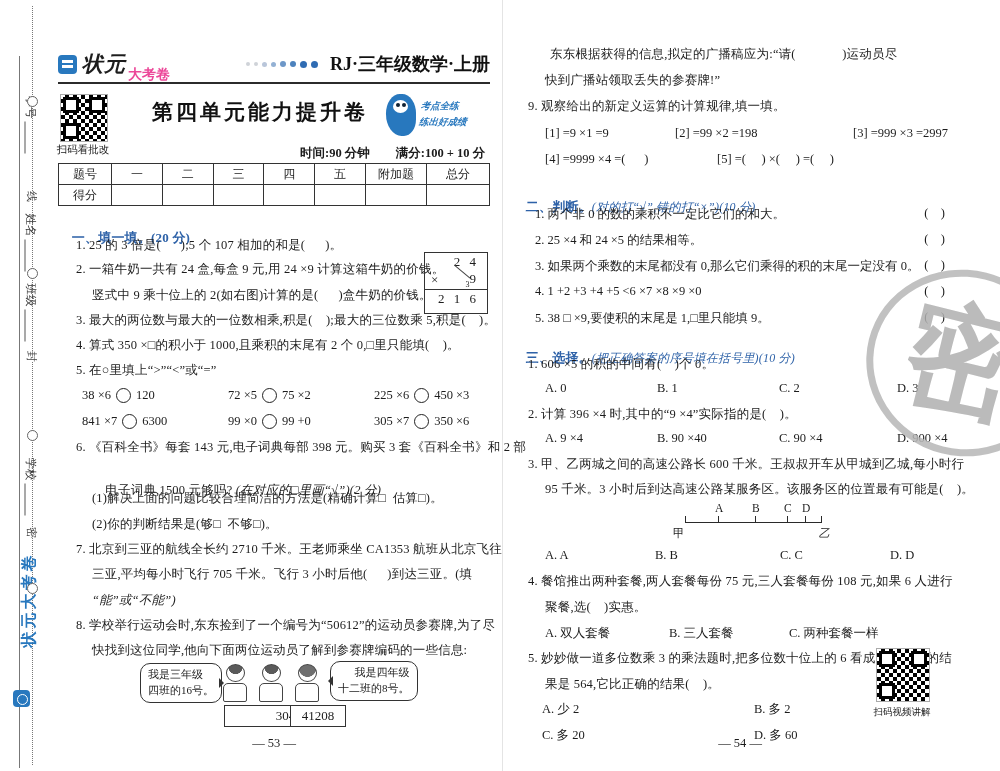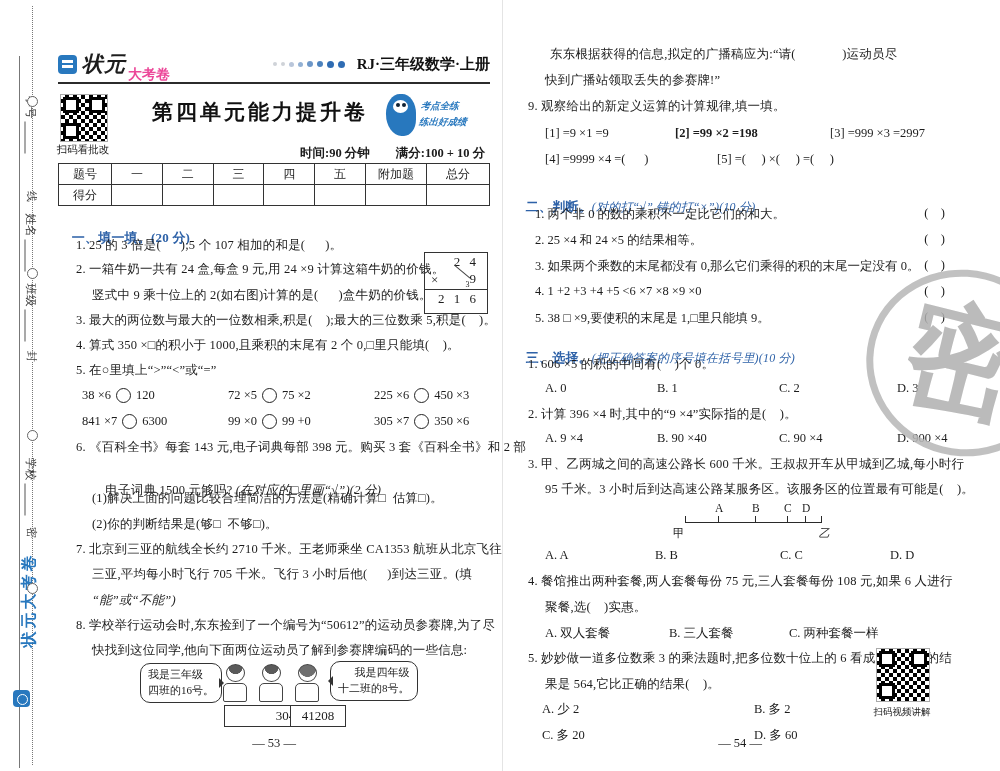--- a/index.html
+++ b/index.html
@@ -26,21 +26,21 @@
   .center-fold{position:absolute;left:502px;top:0;bottom:0;width:0;border-left:1px solid #e4e4e4;}
   
   .brand-row{position:absolute;left:58px;top:46px;width:432px;height:36px;display:flex;align-items:center;
              border-bottom:2.5px solid #2b2b2b;font-family:"Liberation Sans",sans-serif;}
   .brand-icon{width:19px;height:19px;background:#2878be;border-radius:4px;position:relative;flex:0 0 auto;}
   .brand-icon::after{content:"";position:absolute;left:4px;top:5px;width:11px;height:3px;background:#fff;box-shadow:0 5px 0 #fff;}
   .brand-main{font-size:21px;font-weight:900;font-style:italic;color:#1d1d1d;margin-left:5px;letter-spacing:1px;}
   .brand-sub{font-size:14px;font-weight:900;color:#ec4899;margin-left:2px;margin-top:22px;}
   .dots{margin-left:auto;display:flex;align-items:center;gap:4px;}
   .dots i{display:block;border-radius:50%;}
-  .edition{font-weight:bold;font-size:15px;color:#111;margin-left:12px;font-family:"Liberation Serif",serif;}
+  .edition{font-weight:bold;font-size:18px;color:#111;margin-left:12px;font-family:"Liberation Serif",serif;}
   .qr{position:absolute;background:#fff;border:1px solid #aaa;
       background-image:linear-gradient(45deg,#000 25%,transparent 25%,transparent 75%,#000 75%),
                        linear-gradient(45deg,#000 25%,#fff 25%,#fff 75%,#000 75%);
       background-size:8px 8px;background-position:0 0,4px 4px;}
   .qr .finder{position:absolute;width:10px;height:10px;border:3px solid #000;background:#fff;}
   .qr-caption{position:absolute;font-size:10.5px;color:#222;text-align:center;}
   .paper-title{position:absolute;left:140px;top:98px;width:240px;text-align:center;
                font-size:21px;font-weight:900;letter-spacing:3px;color:#111;}
   .mascot{position:absolute;left:386px;top:92px;width:104px;height:52px;}
   .mascot-fig{position:absolute;left:0;top:2px;width:30px;height:42px;background:#2878be;
@@ -263,21 +263,21 @@
   <div class="plate" style="left:290px;top:705px;">41208</div>
 
   <div class="pageno" style="left:58px;top:736px;">— 53 —</div>
 
   <div class="line" style="left:550px;top:46px;">东东根据获得的信息,拟定的广播稿应为:“请(              )运动员尽</div>
   <div class="line" style="left:545px;top:72px;">快到广播站领取丢失的参赛牌!”</div>
   <div class="line" style="left:528px;top:98px;">9. 观察给出的新定义运算的计算规律,填一填。</div>
 
   <div class="opts" style="left:545px;top:126px;">
     <span style="width:130px;">[1] =9 ×1 =9</span>
-    <span style="width:155px;font-weight:bold;">[2] =99 ×2 =198</span>
+    <span style="width:178px;">[2] =99 ×2 =198</span>
     <span>[3] =999 ×3 =2997</span>
   </div>
   <div class="opts" style="left:545px;top:152px;">
     <span style="width:172px;">[4] =9999 ×4 =(      )</span>
     <span>[5] =(     ) ×(     ) =(     )</span>
   </div>
 
   <div class="line sec" style="left:512px;top:180px;">
     <span>二、判断。</span><span class="bluenote">(对的打“√”,错的打“×”)(10 分)</span>
   </div>

